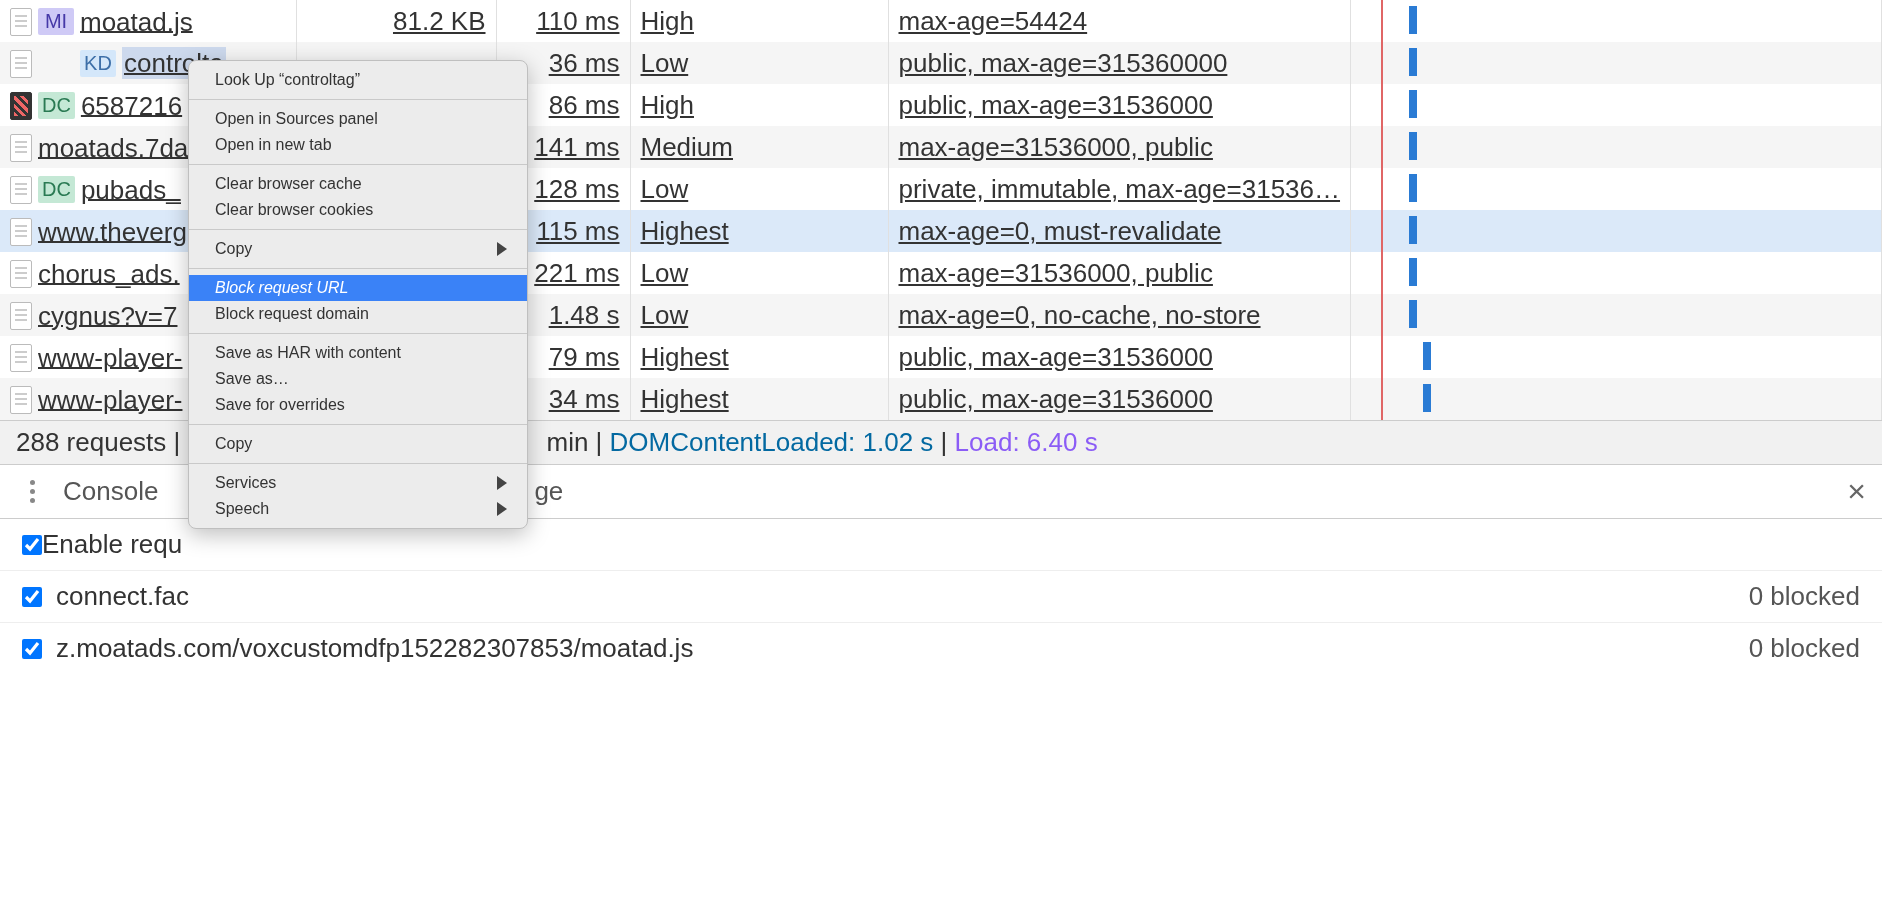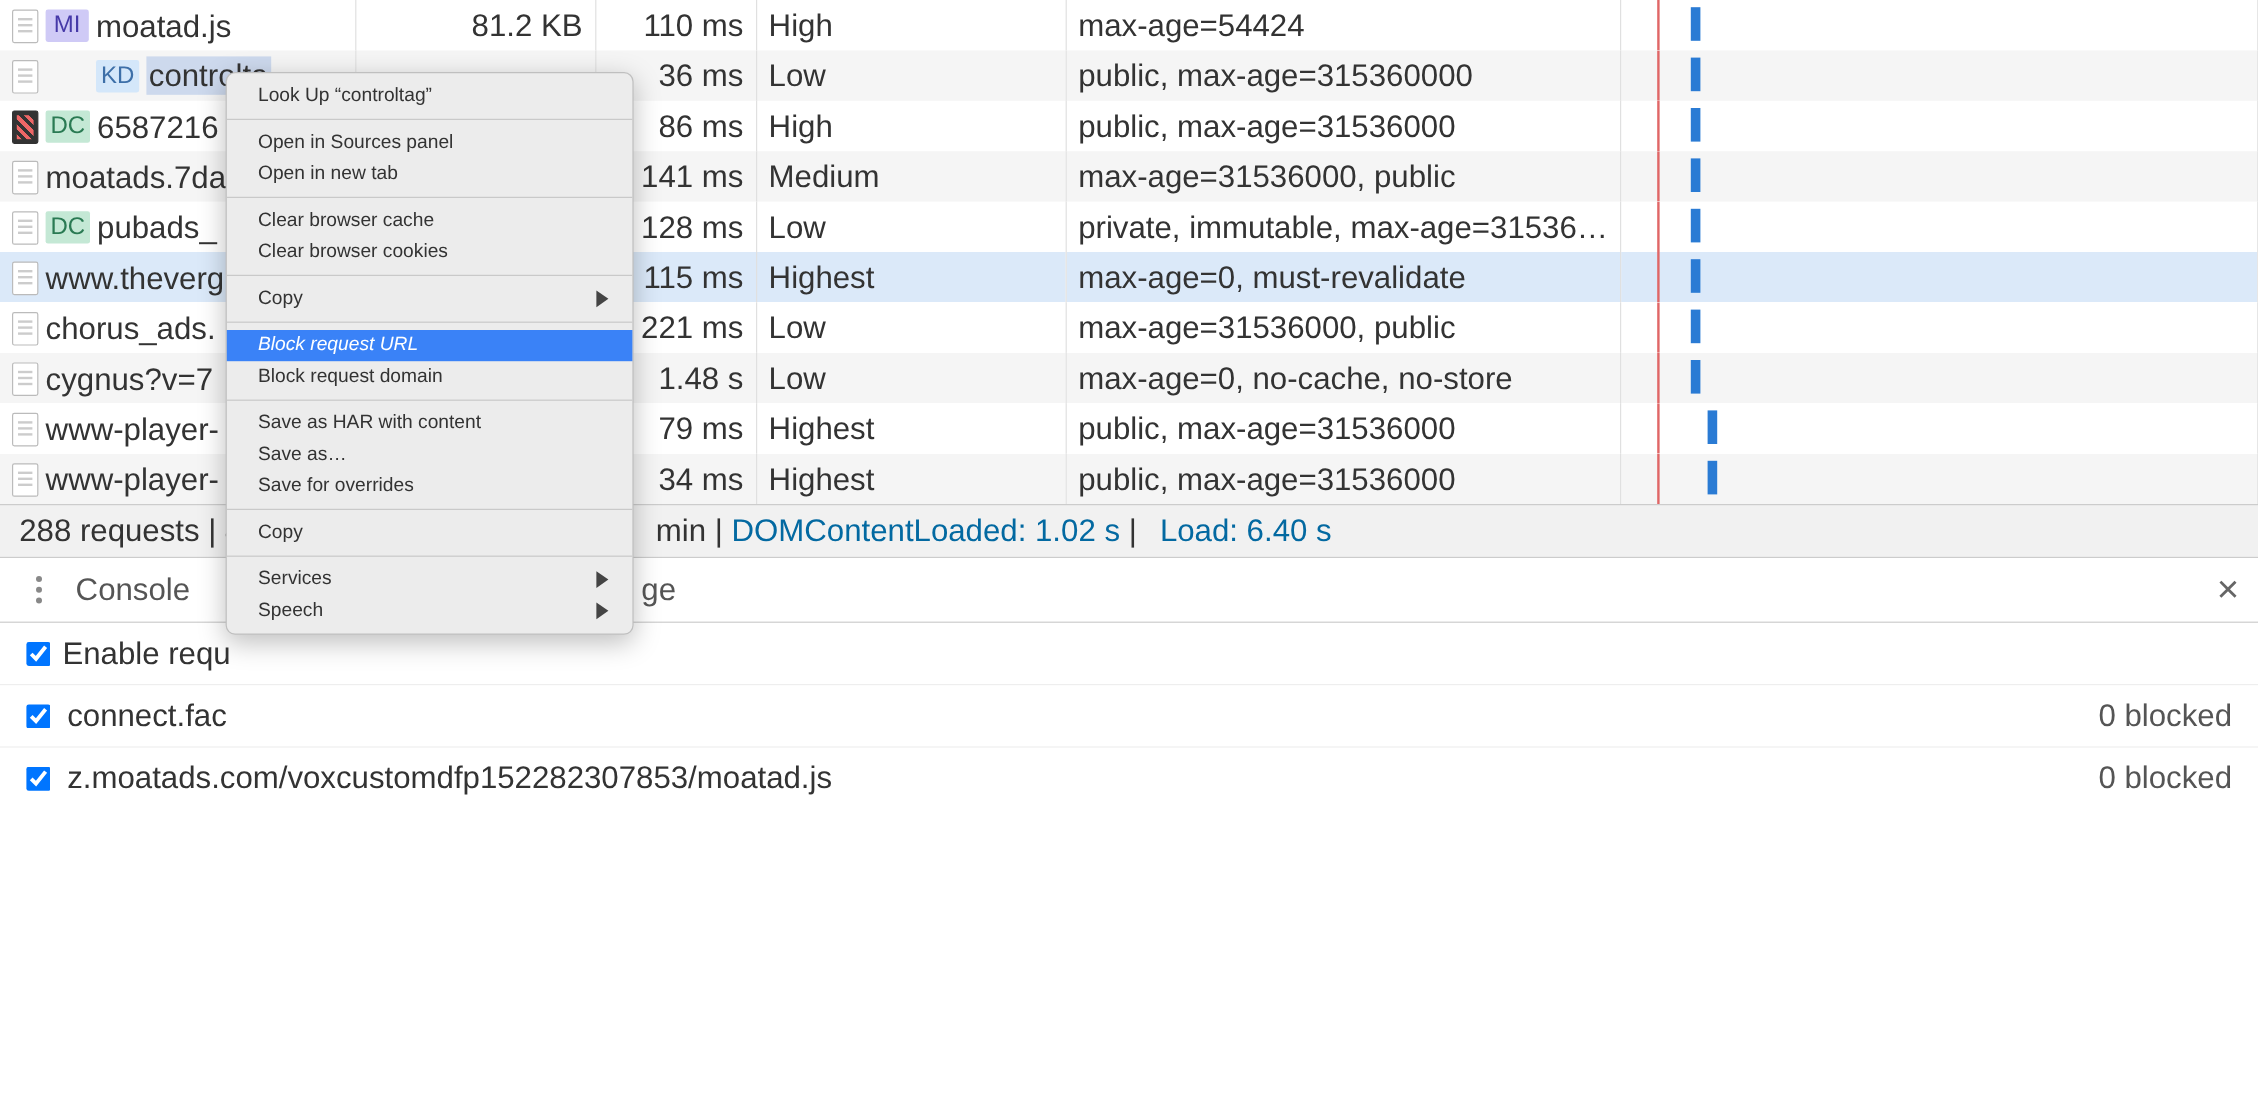--- a/index.html
+++ b/index.html
@@ -7,21 +7,21 @@
   font-family: -apple-system, "Helvetica Neue", Arial, sans-serif;
   font-size: 26px;
   color: #333;
   background: #fff;
   width: 1882px;
   height: 922px;
   overflow: hidden;
   position: relative;
 }
 .network-table { width: 100%; border-collapse: collapse; }
-.network-table tr { height: 42px; }
+.network-table tr { height: 42px; text-decoration: underline; }
 .network-table tr.striped { background: #f5f5f5; }
 .network-table tr.selected { background: #dbe9f9; }
 .network-table td {
   padding: 4px 10px;
   border-right: 1px solid #e0e0e0;
   white-space: nowrap;
   overflow: hidden;
   text-overflow: ellipsis;
   vertical-align: middle;
 }
@@ -73,31 +73,31 @@
 }
 .wf-red { position:absolute; top:0; bottom:0; left:30px; width:2px; background:#e06666; }
 .summary-bar {
   padding: 6px 16px;
   border-top:1px solid #ccc;
   background:#f1f1f1;
   font-size:26px;
   white-space:nowrap;
 }
 .summary-bar .dcl { color:#0369a1; }
-.summary-bar .load { color:#0369a1;margin-left:12px; }
+.summary-bar .load { color:#8b5cf6; }
 .tab-row {
   display:flex; align-items:center; gap:28px;
   padding:8px 16px 8px 30px;
   border-top:1px solid #ccc; border-bottom:1px solid #ccc;
 }
 .kebab { display:inline-flex; flex-direction:column; gap:4px; cursor:pointer; }
 .kebab span { width:5px; height:5px; background:#888; border-radius:50%; }
 .tab-label { color:#555; }
 .close-x { margin-left:auto; font-size:32px; color:#666; cursor:pointer; }
-.opt-row { padding:10px 22px; display:flex; align-items:center; gap:10px; }
+.opt-row { padding:10px 22px; display:flex; align-items:center; }
 .opt-row input[type=checkbox]{ width:20px; height:20px; }
 .blocked-row { padding:10px 22px 10px 22px; display:flex; align-items:center; border-top:1px solid #eee; }
 .blocked-row input[type=checkbox]{ width:20px; height:20px; margin-right:14px;}
 .blocked-count { margin-left:auto; color:#555; }
 
 
 .ctx-menu {
   position:absolute;
   left:188px; top:60px;
   width:340px;

